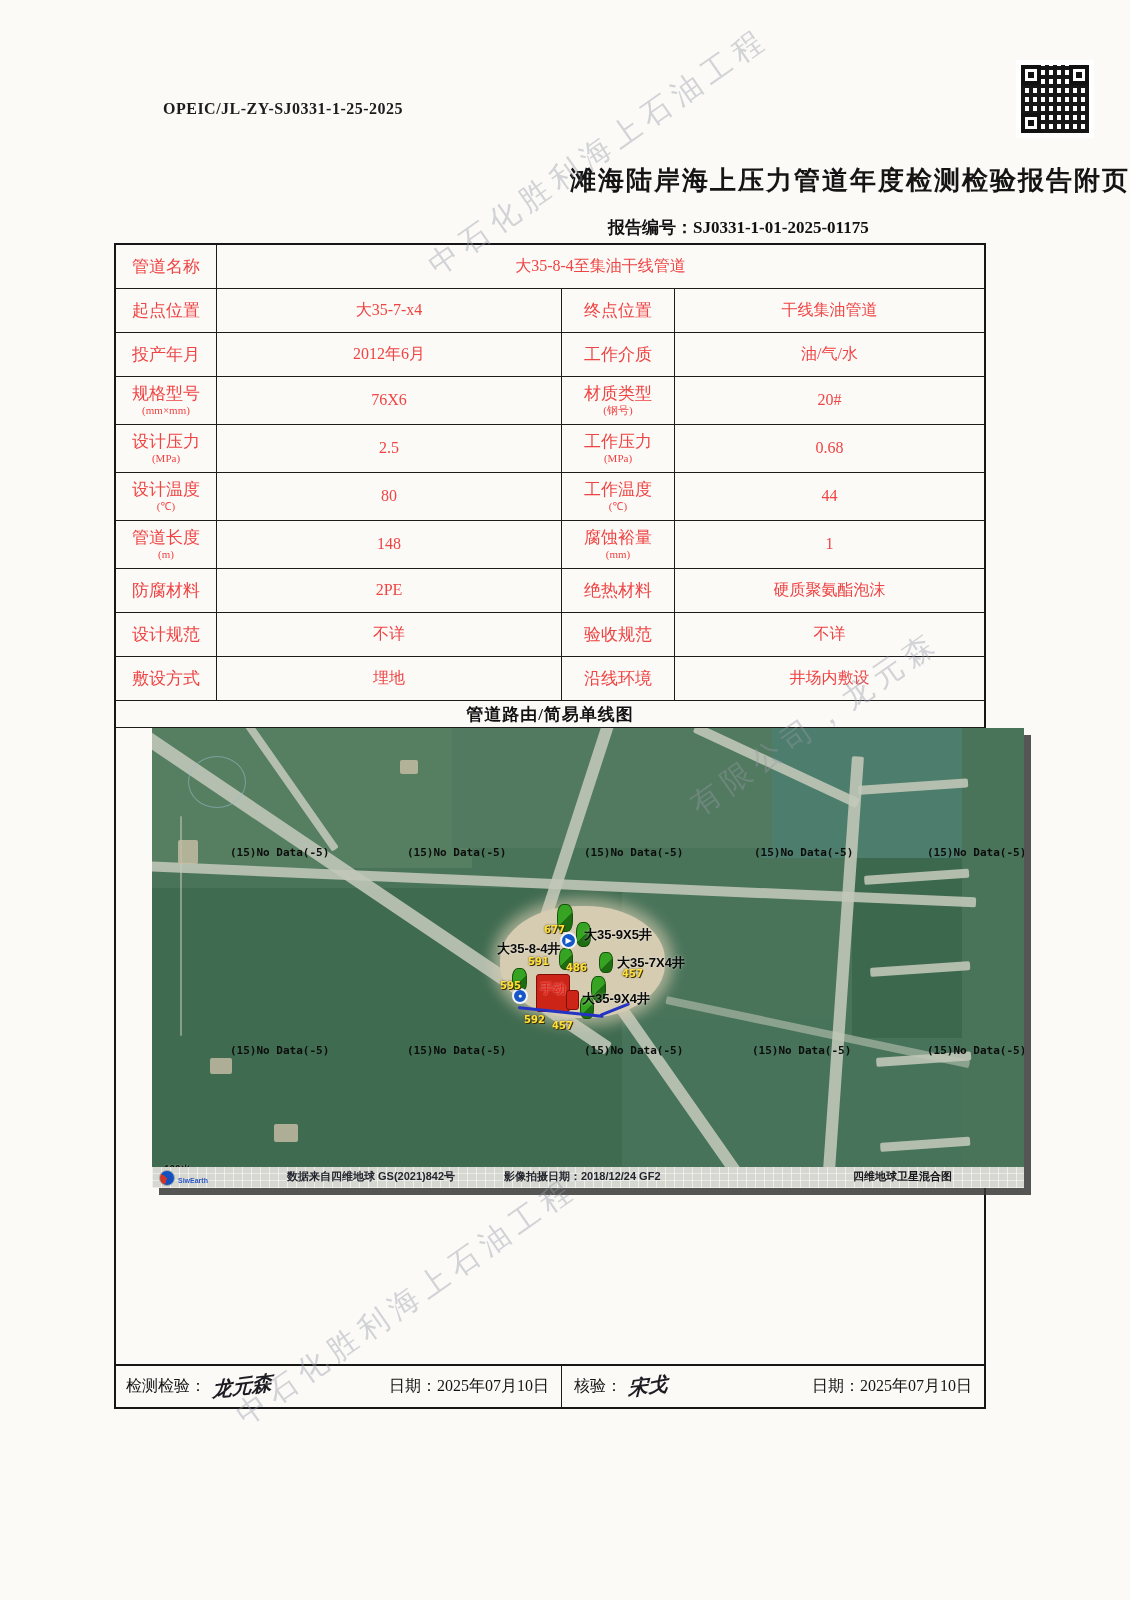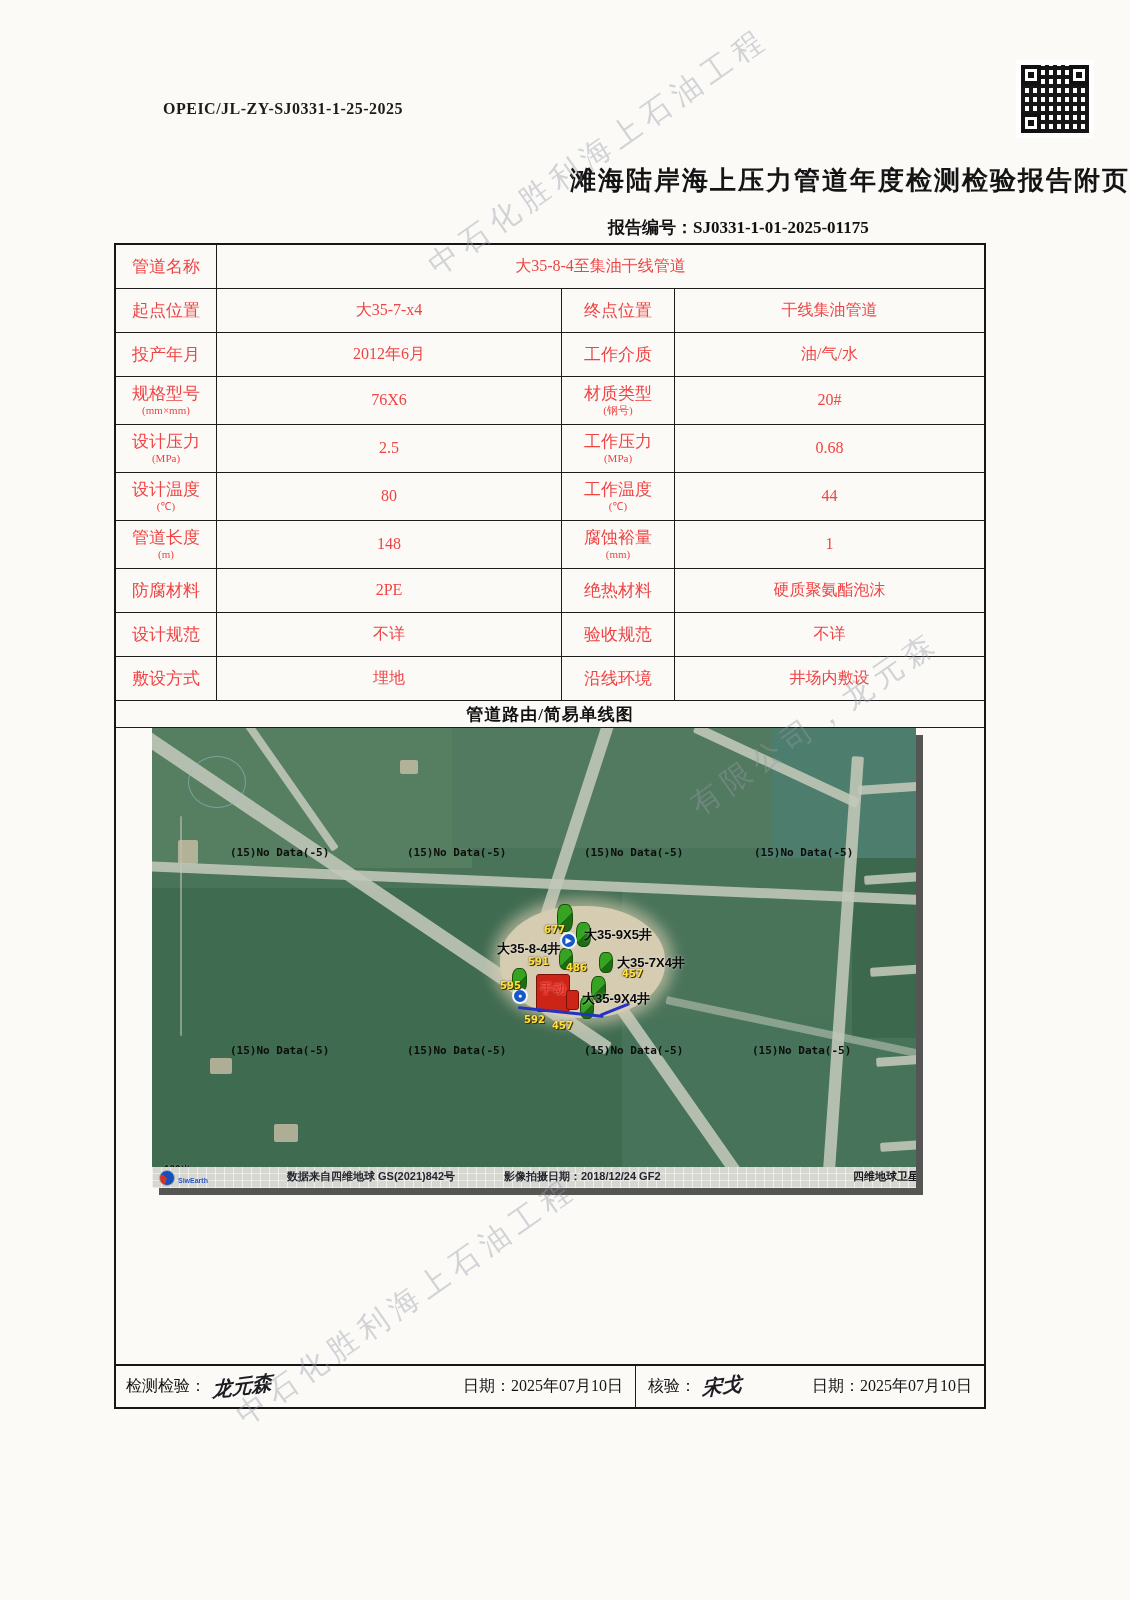--- a/index.html
+++ b/index.html
@@ -41,21 +41,21 @@
   .cspan { width:772px; flex:1; }
   .h44 > .cell { height:43px; } .h48 > .cell { height:47px; }
   .unit { font-size:11px; margin-top:1px; }
   .unit:empty { display:none; }
   .val { font-size:16px; }
   .map-title-row { border-top:1px solid #1c1c1c; height:27px; display:flex; align-items:center; justify-content:center;
     font-weight:700; font-size:17px; letter-spacing:1px; color:#111; }
   .map-cell { border-top:1px solid #1c1c1c; height:637px; position:relative; background:#fbfaf7; }
 
   
-  .map { position:absolute; left:36px; top:0; width:764px; height:460px; overflow:hidden;
+  .map { position:absolute; left:36px; top:0; width:872px; height:460px; overflow:hidden;
     background:#49745a; box-shadow:7px 7px 0 rgba(55,55,55,.85); z-index:4; }
   .patch { position:absolute; }
   .road { position:absolute; background:#c3c8ba; opacity:.88; border-radius:2px; transform-origin:left top; }
   .road-faint { opacity:.55; }
   .nodata { position:absolute; font-family:"DejaVu Sans Mono", monospace; font-size:11px; font-weight:700;
     color:#0c0c0c; white-space:nowrap; }
   .ground { position:absolute; left:348px; top:178px; width:165px; height:112px; background:#d5ccb2;
     border-radius:48%; box-shadow:0 0 14px 8px rgba(213,204,178,.65); }
   .tree { position:absolute; background:linear-gradient(135deg,#36a422 55%,#1d6e12 55%); border-radius:38%;
     border:1px solid #145207; }
@@ -86,21 +86,21 @@
     text-shadow:0 0 2px rgba(255,255,255,.5);margin-top:17px; }
   .scale-bracket { width:92px; height:7px; border-left:2px solid #0d0d0d; border-right:2px solid #0d0d0d;
     border-bottom:2px solid #0d0d0d; margin-top:1px; }
   .circle-faint { position:absolute; left:36px; top:28px; width:58px; height:52px; border:1px solid rgba(150,190,205,.55);
     border-radius:50%; }
   .bldg { position:absolute; background:#c9bfa6; opacity:.8; border-radius:2px; }
 
   
   .sig-row { border-top:2px solid #161616; height:43px; display:flex; }
   .sig-cell { display:flex; align-items:center; font-size:16px; color:#141414; }
-  .sig-left { width:520px; border-right:1px solid #1c1c1c; padding-left:10px; }
+  .sig-left { width:446px; border-right:1px solid #1c1c1c; padding-left:10px; }
   .sig-right { flex:1; padding-left:12px; }
   .sig-name { font-family:"DejaVu Serif", serif; font-style:italic; font-weight:700; font-size:20px;
     transform:rotate(-7deg) skewX(-8deg); margin:0 6px; color:#1c1c22; }
   .sig-date { margin-left:auto; margin-right:12px; }
 </style>
 </head>
 <body>
 
 <div class="page">
 

